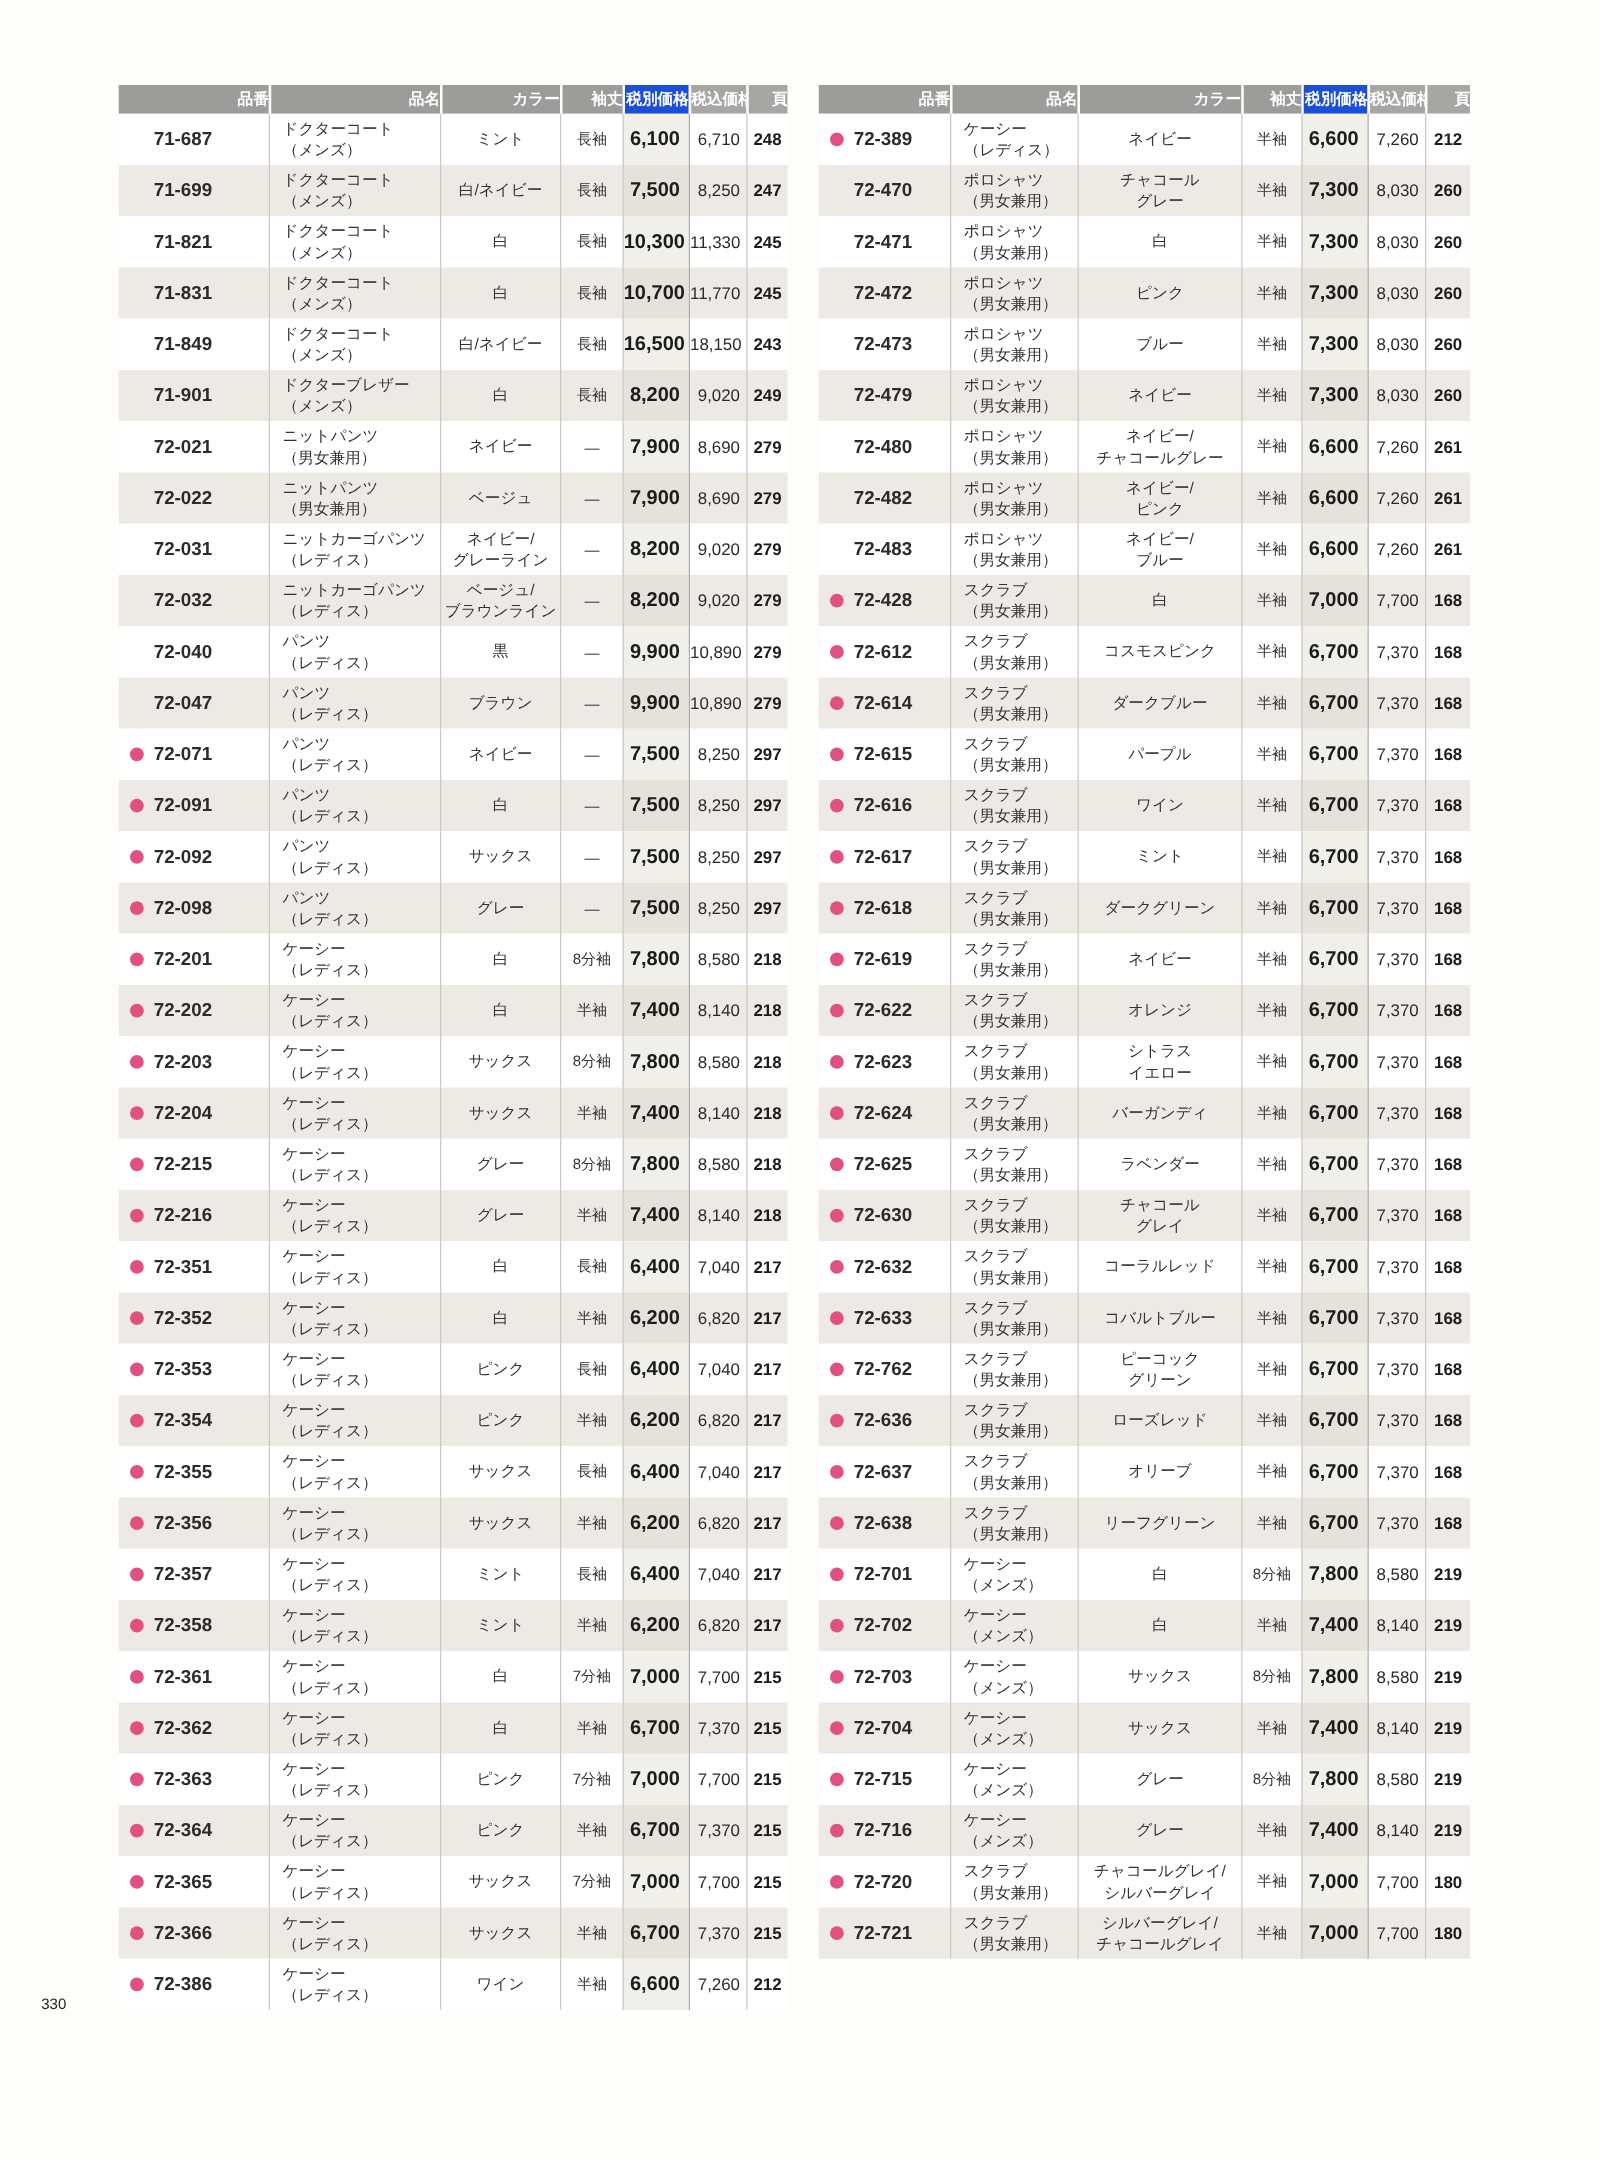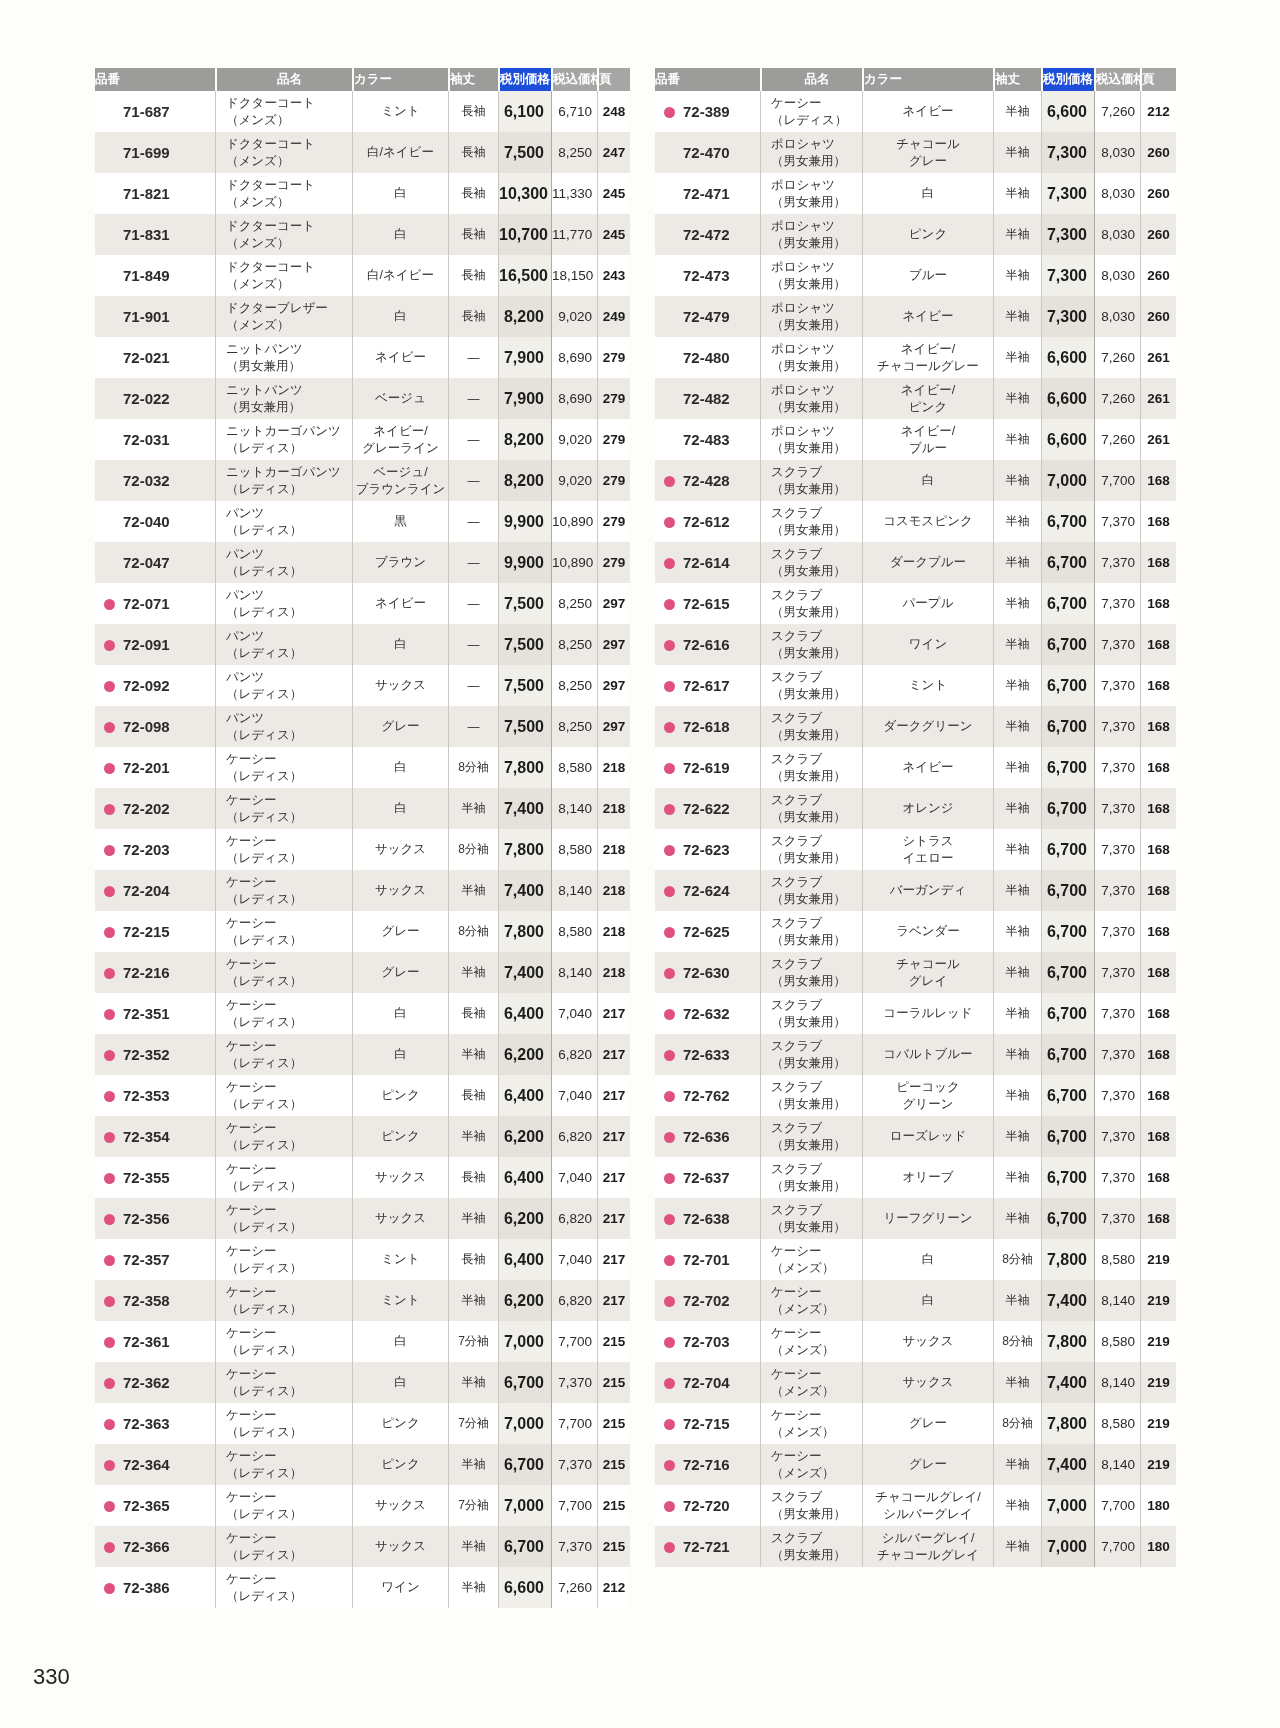--- a/index.html
+++ b/index.html
@@ -11,24 +11,24 @@
   }
   table.price {
     position:absolute; top:68px;
     border-collapse:separate; border-spacing:0; table-layout:fixed;
   }
   #t0 { left:95px;  width:535px; }
   #t1 { left:655px; width:521px; }
 
   thead th {
     height:23px; padding:0; font-size:12.5px; font-weight:bold;
-    color:#ffffff; background:#9c9c9a; text-align:left;
+    color:#ffffff; background:#9c9c9a; text-align:right;
     overflow:hidden; white-space:nowrap;
   }
-  thead th.h-name { text-align:center; padding-left:10px; }
+  thead th.h-name { text-align:right; padding-left:10px; }
   thead th.h-ex  { background:#1d4ed8; }
   thead th.h-inc { background:#a6a6a4;margin-left:48px; }
   thead th.h-pg  { background:#a6a6a4; }
   thead th + th  { border-left:2px solid #fdfdfa; }
 
   tbody tr { height:41px; }
   tbody td {
     padding:0; vertical-align:middle; font-size:12.5px;
     background:#ffffff; overflow:hidden;
   }
@@ -44,21 +44,21 @@
   .dot.on { background:#e0517f; }
 
   .c-name  { padding-left:10px; white-space:pre-line; line-height:1.3; color:#333; }
   .c-color { text-align:center; white-space:pre-line; line-height:1.3; color:#333; }
   .c-sleeve{ text-align:center; font-size:12px; color:#333; }
   .c-ex    { text-align:right; padding-right:7px; font-size:16px; font-weight:bold; color:#1c1c1c; background:#f1efe9 !important; }
   tbody tr:nth-child(even) .c-ex { background:#e5e2dc !important; }
   .c-inc   { text-align:right; padding-right:5px; font-size:13.5px; color:#2a2a2a; }
   .c-pg    { text-align:center; font-size:13.5px; font-weight:bold; color:#1c1c1c; }
 
-  .folio { position:absolute; left:33px; top:1664px; font-size:22px; color:#222; }
+  .folio { position:absolute; left:33px; top:1596px; font-size:12px; color:#222; }
 </style>
 </head>
 <body>
 
 <div class="canvas">
 
   <table class="price" id="t0">
     <colgroup>
       <col style="width:120px">
         <col style="width:137px">

